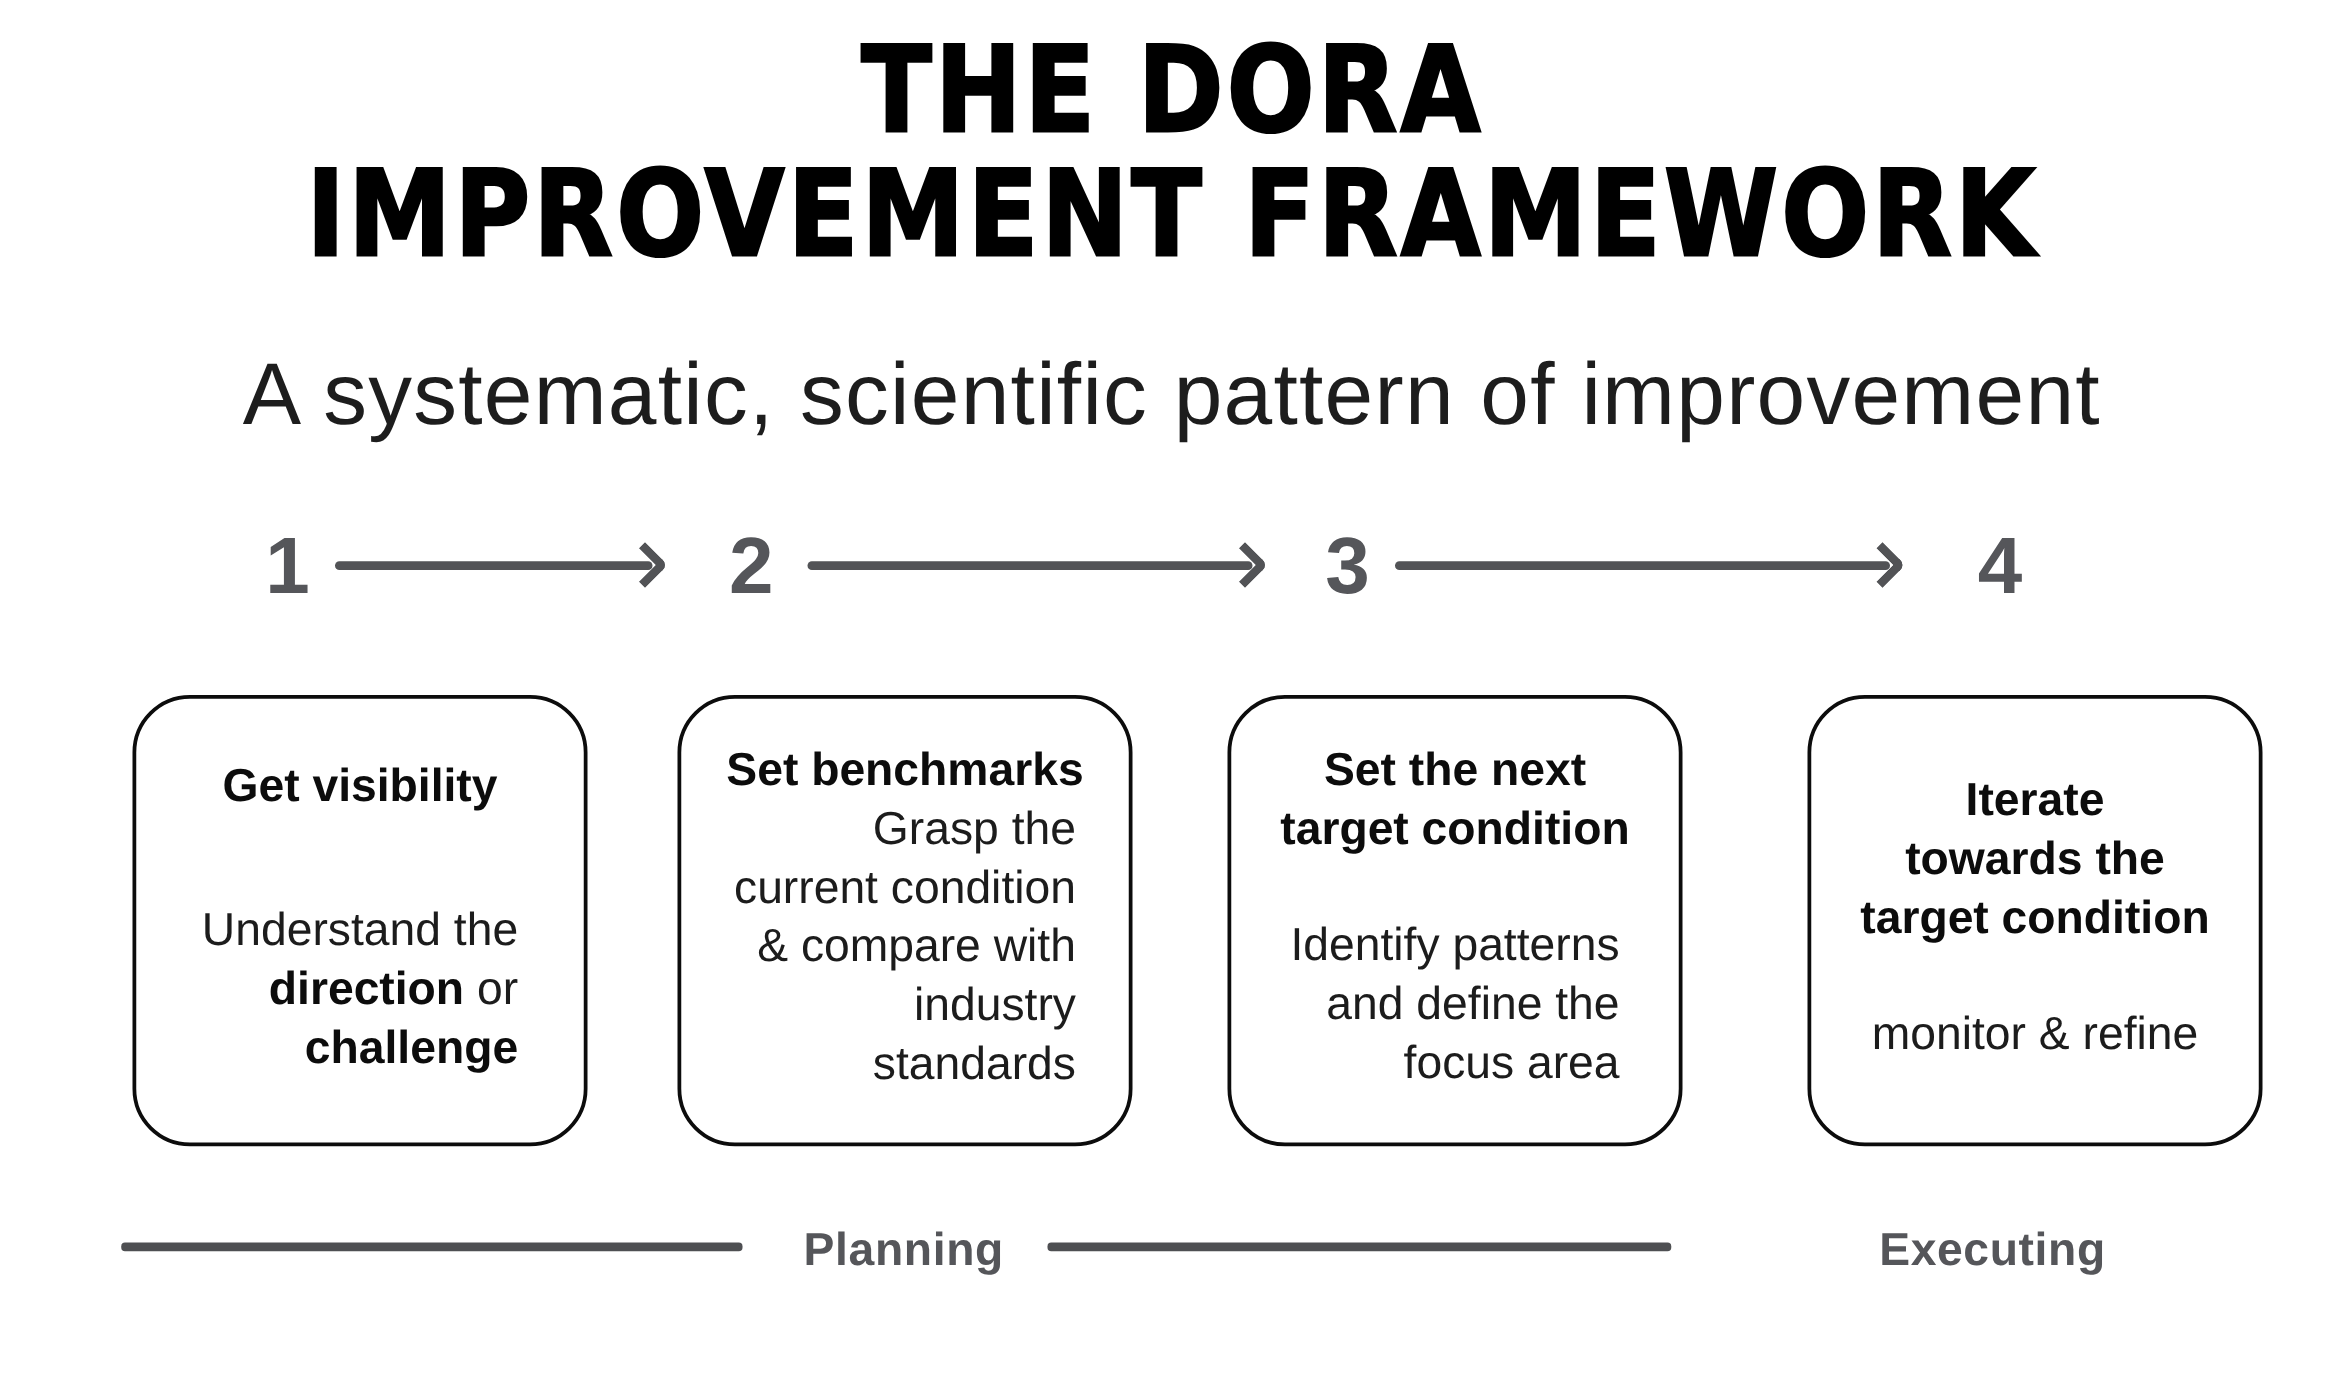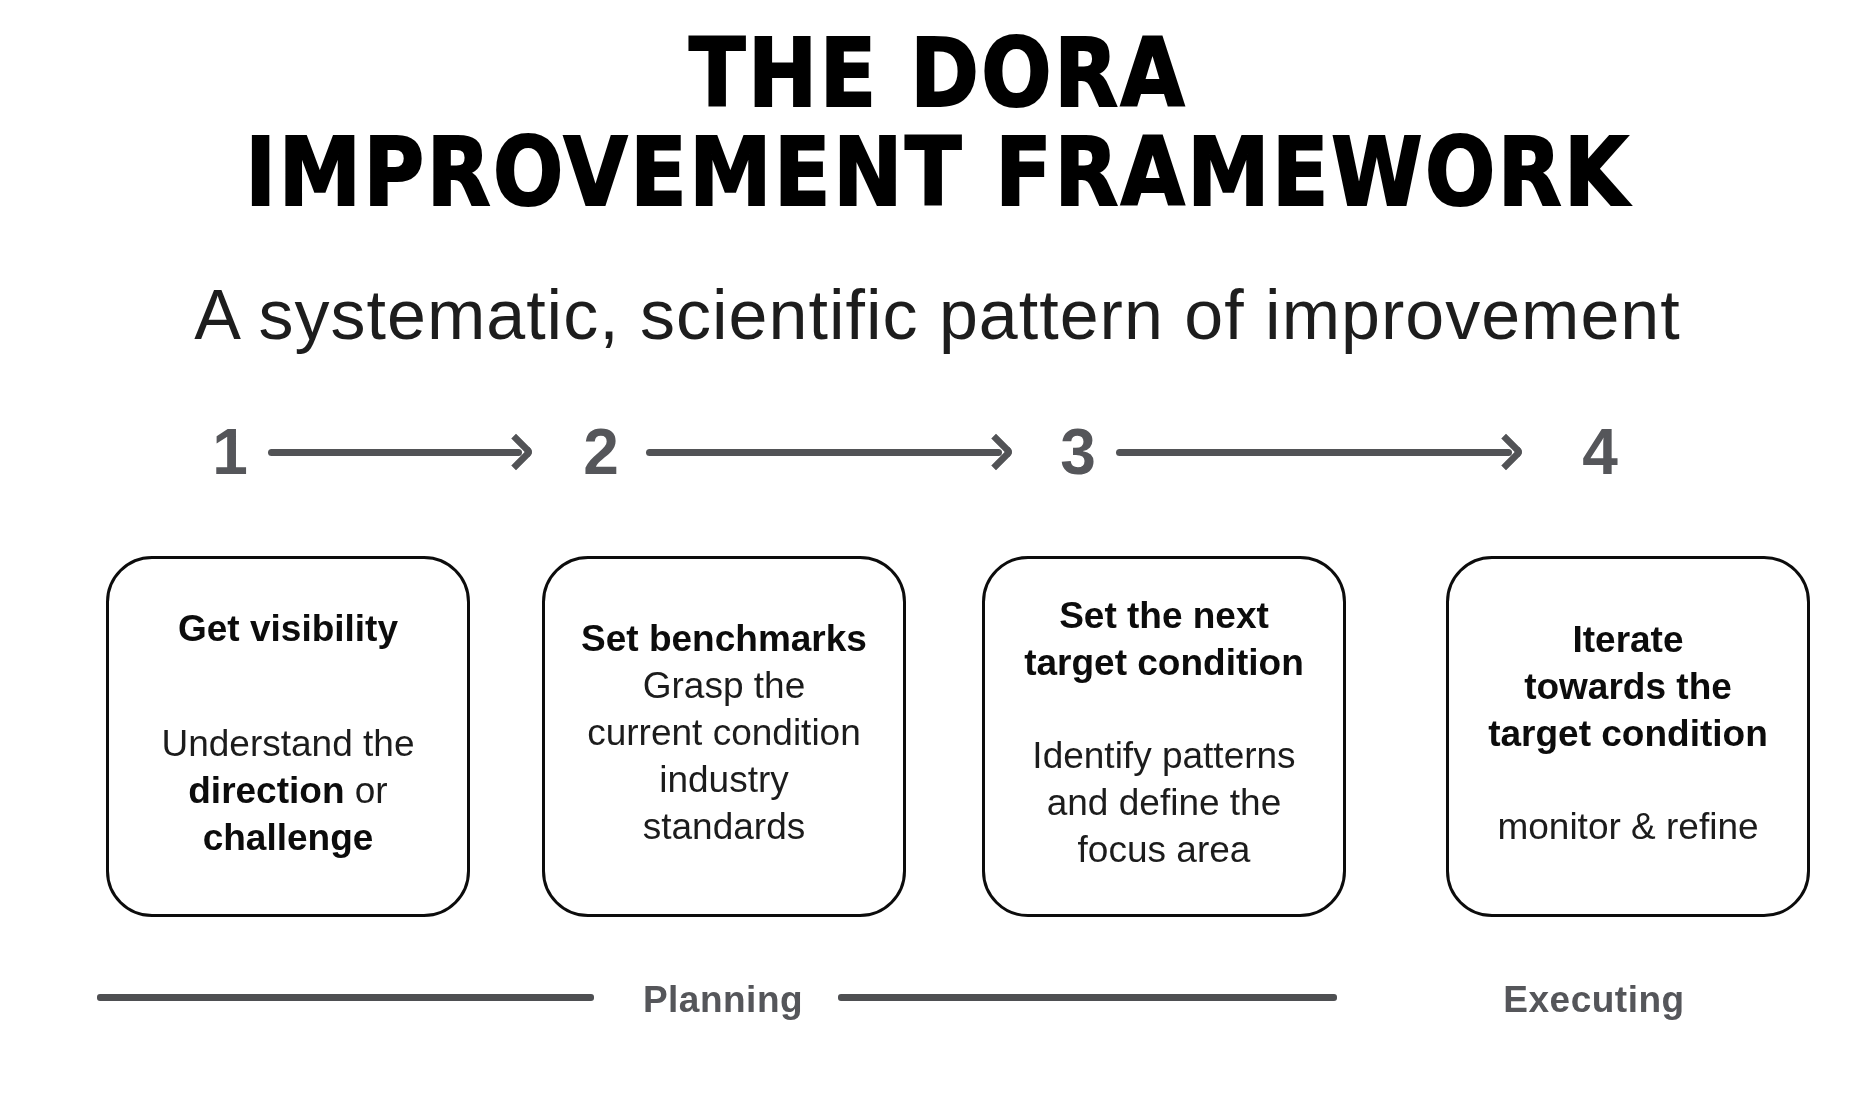--- a/index.html
+++ b/index.html
@@ -110,21 +110,21 @@
   .card-title {
     font-weight: bold;
     font-size: 37px;
     line-height: 47px;
     color: #0c0c0c;
   }
   .card-title .t-line { white-space: nowrap; }
   .card.has-gap .card-title { margin-bottom: 46px; }
 
   .card-body { font-size: 37px; line-height: 47px; color: #1c1c1c; }
-  .card-line { white-space: nowrap; }
+  .card-line { white-space: nowrap; text-align: right; }
   .card-line b { font-weight: bold; color: #0c0c0c; }
 
   
   .rule {
     position: absolute;
     top: 994px;
     height: 7px;
     background: #4e4f52;
     border-radius: 3px;
   }
@@ -175,20 +175,21 @@
     </div>
   </div>
 
   <div class="card" id="card-2">
     <div class="card-title">
       <div class="t-line">Set benchmarks</div>
     </div>
     <div class="card-body">
       <div class="card-line"><span>Grasp the</span></div>
       <div class="card-line"><span>current condition</span></div>
+      <div class="card-line"><span>&amp; compare with</span></div>
       <div class="card-line"><span>industry</span></div>
       <div class="card-line"><span>standards</span></div>
     </div>
   </div>
 
   <div class="card has-gap" id="card-3">
     <div class="card-title">
       <div class="t-line">Set the next</div>
       <div class="t-line">target condition</div>
     </div>

